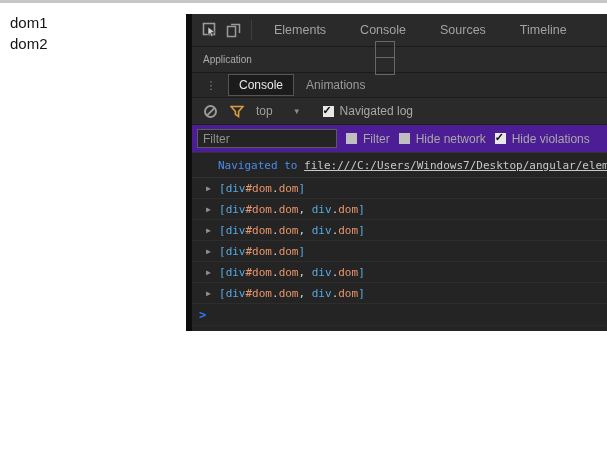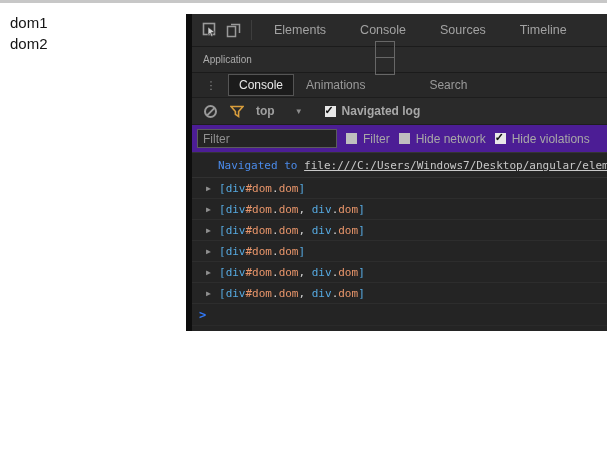--- a/index.html
+++ b/index.html
@@ -27,21 +27,21 @@
   .mini-scroll { position:absolute; left:183px; top:27px; width:20px; height:34px; border:1px solid #676767; z-index:5; }
   .mini-scroll .cell { height:16px; border-bottom:1px solid #676767; }
 
   .drawer-tabbar { height:25px; background:#282828; border-bottom:1px solid #1d1d1d; display:flex; align-items:center; padding-left:8px; }
   .kebab { width:22px; text-align:center; color:#8d8d8d; font-size:11px; letter-spacing:0; line-height:4px; }
   .drawer-tab { color:#9a9a9a; padding:4px 12px; font-size:12px; }
   .drawer-tab.selected { border:1px solid #555555; background:#1b1b1b; color:#e8e8e8; padding:3px 10px; margin-left:6px; }
   .drawer-tab.search { margin-left:40px; }
 
   .console-toolbar { height:27px; background:#2a2a2a; border-bottom:1px solid #1e1e1e; display:flex;
-                     align-items:center; padding-left:12px;font-weight:bold; }
+                     align-items:center; padding-left:12px; }
   .no-icon { width:13px; height:13px; border:2px solid #9a9a9a; border-radius:50%; position:relative; flex:none; }
   .no-icon::after { content:""; position:absolute; left:-1px; top:4px; width:11px; height:2px; background:#9a9a9a;
                     transform:rotate(-45deg); }
   .funnel { margin-left:13px; flex:none; }
   .context-label { color:#9f9f9f; margin-left:12px; }
   .dd-arrow { color:#8d8d8d; font-size:8px; margin-left:20px; }
   .cb-label { color:#a8a8a8; margin-left:6px; font-size:12px; }
 
   .checkbox { width:11px; height:11px; background:#bfbfbf; display:inline-block; position:relative; flex:none; }
   .checkbox.checked { background:#e8e8e8; }
@@ -112,21 +112,20 @@
       <span>Application</span>
     </div>
     <div class="mini-scroll">
       <div class="cell"></div>
     </div>
 
     <div class="drawer-tabbar">
       <div class="kebab">⋮</div>
       <span class="drawer-tab selected">Console</span>
       <span class="drawer-tab">Animations</span>
-      <span class="drawer-tab search">Search</span>
     </div>
 
     <div class="console-toolbar">
       <div class="no-icon"></div>
       <div class="funnel">
         <svg width="14" height="13" viewBox="0 0 14 13">
           <path d="M1 1.5 H13 L8.6 6.5 V11.5 L5.4 9.3 V6.5 Z" fill="none" stroke="#d99e3c" stroke-width="1.6"></path>
         </svg>
       </div>
       <span class="context-label">top</span>

